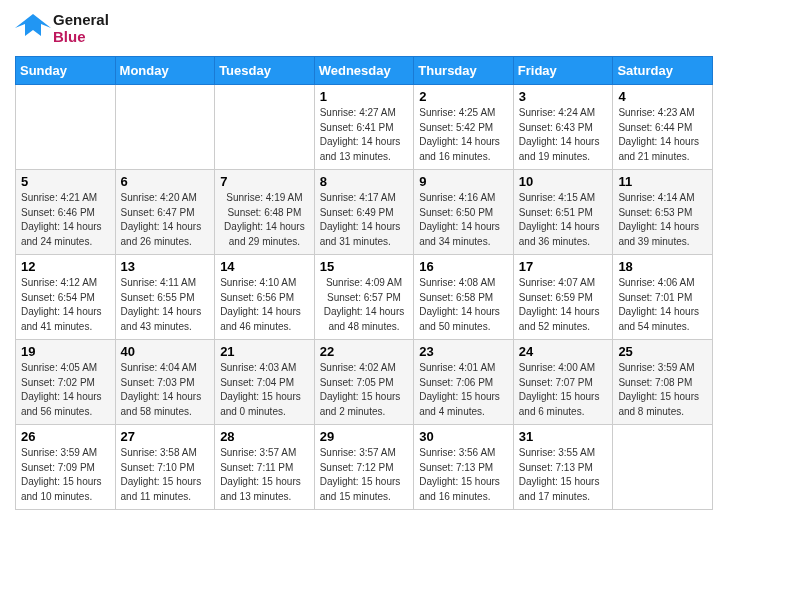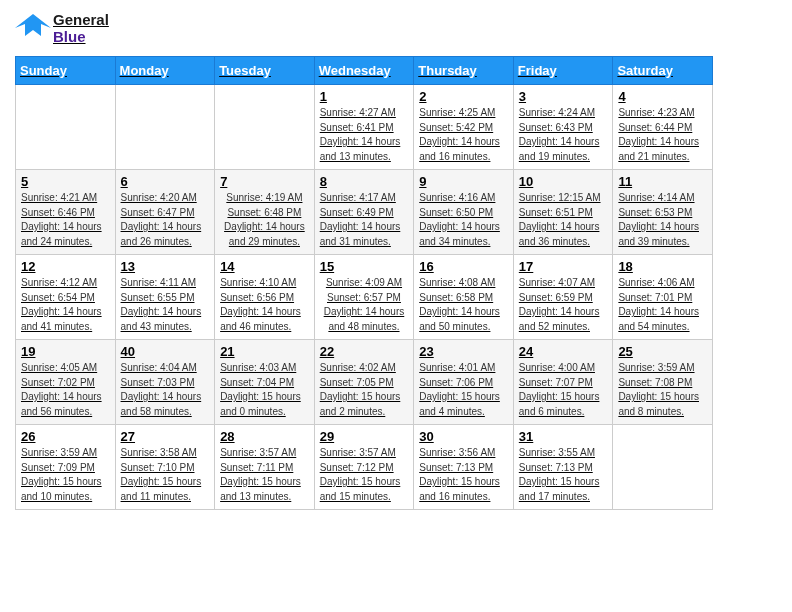--- a/index.html
+++ b/index.html
@@ -5,21 +5,20 @@
     * { box-sizing: border-box; margin: 0; padding: 0; }
     body {
       font-family: Arial, sans-serif;
       background: #fff;
       width: 792px;
       min-height: 612px;
     }
     .page {
       width: 728px;
       padding: 10px 15px 15px 15px;
-      text-decoration: underline;
     }
     .header {
       display: flex;
       justify-content: space-between;
       align-items: flex-start;
       margin-bottom: 10px;
     }
     .logo {
       display: flex;
       align-items: center;
@@ -84,21 +83,21 @@
 <body>
 
 <div class="page">
   <div class="header">
     <div class="logo">
         <svg width="36" height="36" viewBox="0 0 36 36">
           <polygon points="18,4 36,18 26,14 26,26 18,20 10,26 10,14 0,18" fill="#2196F3"></polygon>
         </svg>
         <div style="display: flex; flex-direction: column; line-height: 1.15; margin-left: 2px;">
           <span style="font-size: 15px; font-weight: bold; color: rgb(26, 26, 26); font-family: Arial;">General</span>
-          <span style="font-size: 15px; font-weight: bold; color: #4c1d95; font-family: Arial;">Blue</span>
+          <span style="font-size: 15px; font-weight: bold; color: #be185d; font-family: Arial;">Blue</span>
         </div>
       </div>
     <div class="title-block">
       <div class="month-title"></div>
       <div class="subtitle"></div>
     </div>
   </div>
 
   <table class="calendar">
     <thead>
@@ -177,21 +176,21 @@
           </td>
           <td>
             <span class="day-num">9</span>
             <div class="cell-info" style="white-space: pre-line;">Sunrise: 4:16 AM
 Sunset: 6:50 PM
 Daylight: 14 hours
 and 34 minutes.</div>
           </td>
           <td>
             <span class="day-num">10</span>
-            <div class="cell-info" style="white-space: pre-line;">Sunrise: 12:15 AM
+            <div class="cell-info" style="white-space: pre-line;">Sunrise: 4:15 AM
 Sunset: 6:51 PM
 Daylight: 14 hours
 and 36 minutes.</div>
           </td>
           <td>
             <span class="day-num">11</span>
             <div class="cell-info" style="white-space: pre-line;">Sunrise: 4:14 AM
 Sunset: 6:53 PM
 Daylight: 14 hours
 and 39 minutes.</div>

